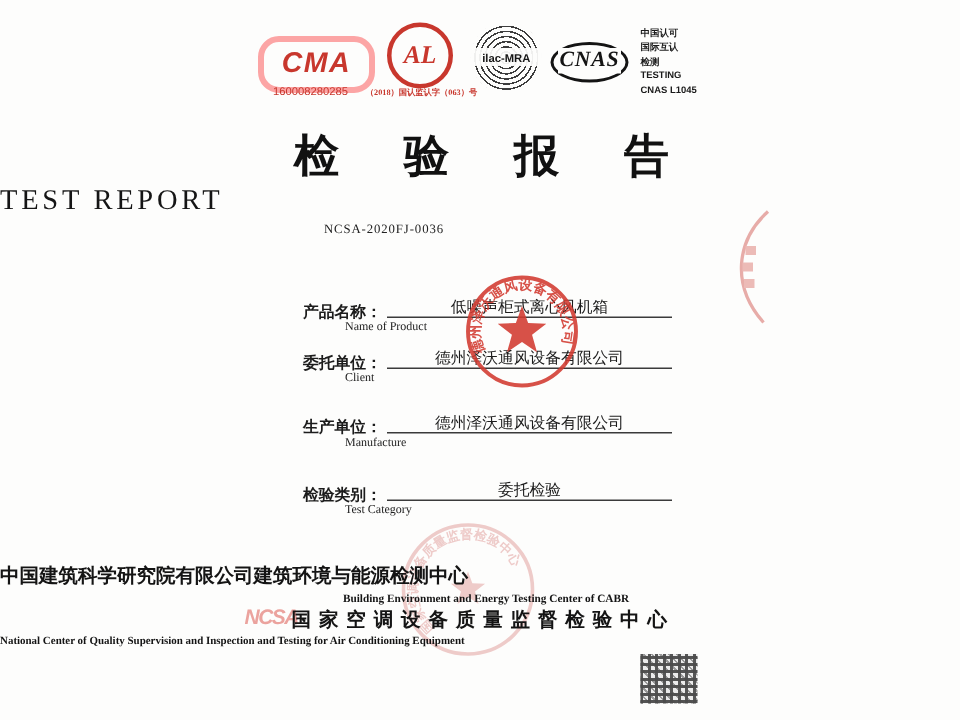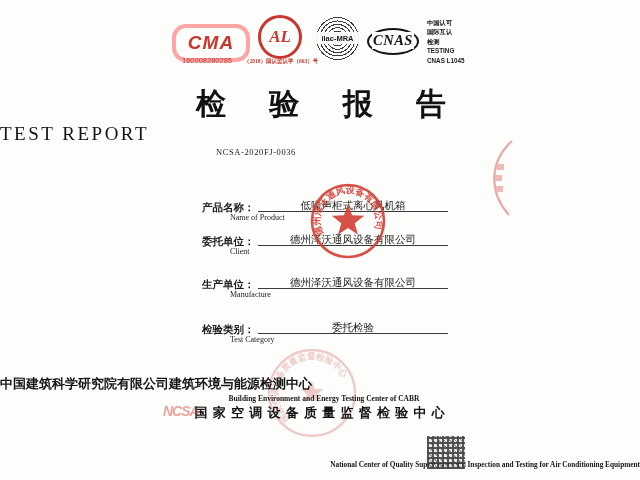--- a/index.html
+++ b/index.html
@@ -43,21 +43,21 @@
   .fval{position:absolute;left:258px;top:0;width:190px;height:12px;line-height:13px;
     text-align:center;font-size:10.5px;color:#1c1c1c;}
   
   .org-zh{left:0;top:375px;width:616px;text-align:left;font-size:13px;font-weight:bold;color:#141414;}
   .org-en{left:4px;top:394px;width:640px;text-align:center;font-size:7.5px;font-weight:bold;
     font-family:"Liberation Serif",serif;color:#141414;}
   .ncsa-logo{left:163px;top:403px;font-family:"Liberation Sans",sans-serif;font-weight:bold;
     font-style:italic;font-size:14px;color:#eba39e;letter-spacing:-1px;}
   .center-zh{left:0;top:404px;width:640px;text-align:center;font-size:13px;font-weight:bold;
     letter-spacing:1px;color:#141414;}
-  .center-en{left:0;top:422px;width:640px;text-align:right;font-size:7.3px;font-weight:bold;color:#141414;margin-top:38px;}
+  .center-en{left:0;top:422px;width:534px;text-align:left;font-size:7.3px;font-weight:bold;color:#141414;}
   
   .seal-client{left:293px;top:166px;opacity:.88;}
   .seal-center{left:257px;top:338px;opacity:.45;}
   .edge-frag{left:482px;top:138px;opacity:.75;}
   .qr{left:427px;top:436px;width:38px;height:33px;opacity:.85;
     background-image:
       repeating-linear-gradient(0deg, rgba(45,45,45,.95) 0 2px, transparent 2px 5px),
       repeating-linear-gradient(90deg, #3a3a3a 0 2px, transparent 2px 5px),
       repeating-linear-gradient(45deg, rgba(70,70,70,.6) 0 1px, transparent 1px 4px);
     background-color:#e9e9e9;}

